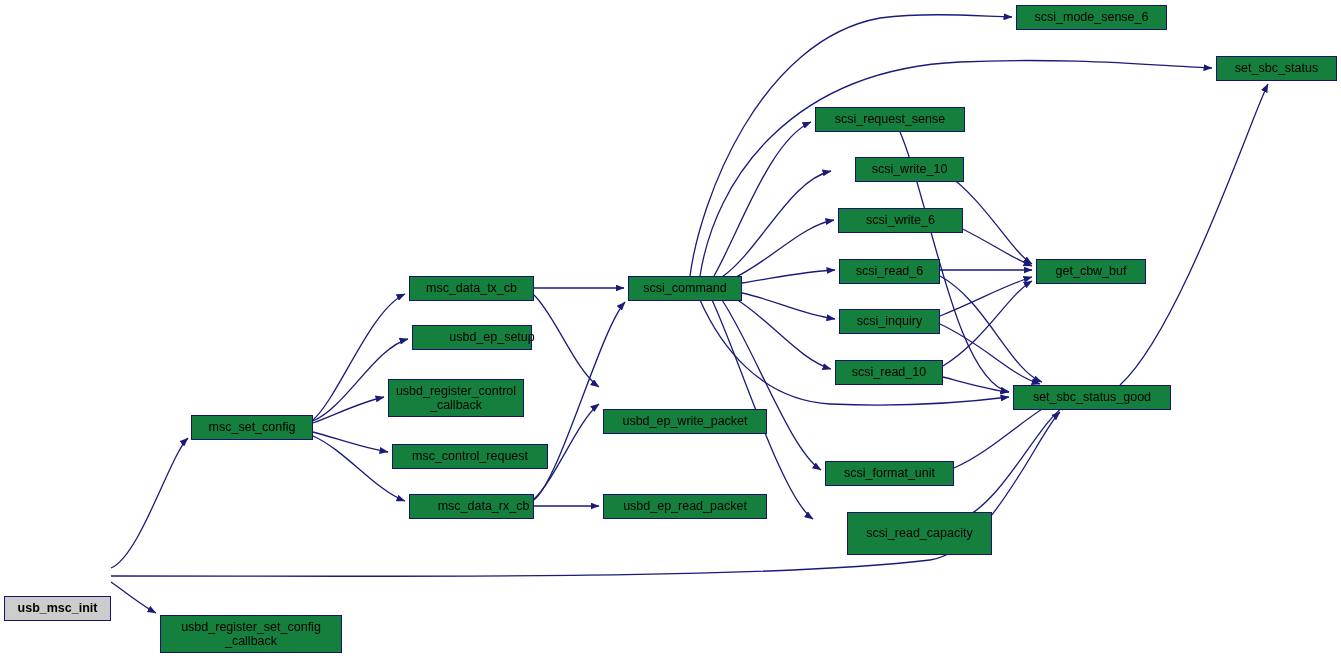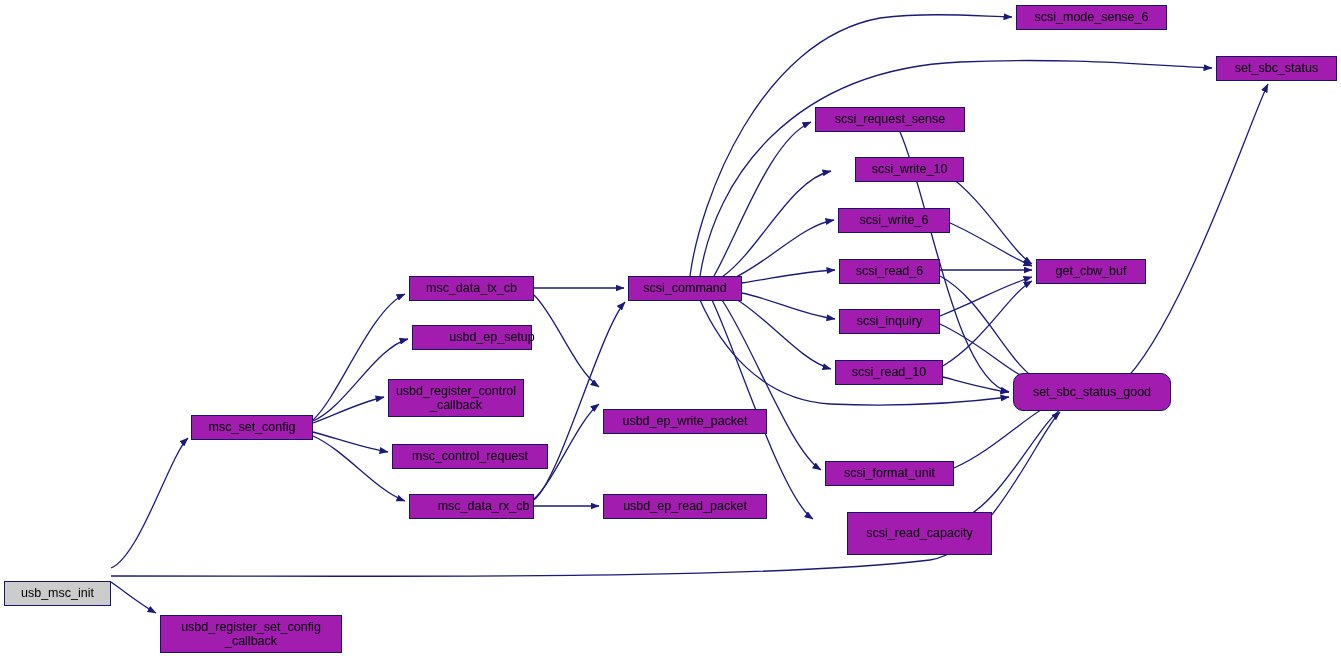--- a/index.html
+++ b/index.html
@@ -1,20 +1,20 @@
 <!DOCTYPE html>
 <html><head>
 <meta charset="utf-8">
 <style>
   html,body{margin:0;padding:0;background:#ffffff;}
   #canvas{position:relative;width:1341px;height:661px;overflow:hidden;
     font-family:"Liberation Sans", sans-serif;background:#ffffff;}
   svg#edges{position:absolute;left:0;top:0;width:1341px;height:661px;}
   .node{position:absolute;box-sizing:border-box;border:1px solid #15156b;
-    background:#a21caf;color:#000000;font-size:12.5px;line-height:1.15;
+    background:#15803d;color:#000000;font-size:12.5px;line-height:1.15;
     display:flex;align-items:center;justify-content:center;text-align:center;
     white-space:pre;}
   .node.hl{background:#cccccc;}
 </style>
 </head>
 <body>
 
 <div id="canvas">
 
   <svg id="edges" viewBox="0 0 1341 661">
@@ -92,21 +92,21 @@
       <path d="M954,468 C995,450 1030,412 1058,400"></path>
 
       <path d="M962,519 C1005,500 1040,418 1068,404"></path>
 
       <path d="M900,132 C930,200 955,380 1009,392"></path>
 
       <path d="M1120,385 C1180,330 1250,120 1268,84"></path>
     </g>
   </svg>
 
-  <div class="node hl" style="left:4px;top:581px;width:107px;height:25px;">usb_msc_init</div>
+  <div class="node hl" style="left:4px;top:596px;width:107px;height:25px;font-weight:bold;">usb_msc_init</div>
 
   <div class="node" style="left:160px;top:615px;width:182px;height:38px;">usbd_register_set_config
 _callback</div>
 
   <div class="node" style="left:191px;top:415px;width:122px;height:25px;">msc_set_config</div>
 
   <div class="node" style="left:409px;top:276px;width:125px;height:25px;">msc_data_tx_cb</div>
 
   <div class="node" style="left:412px;top:325px;width:120px;height:25px;padding-left:40px;">usbd_ep_setup</div>
 
@@ -120,33 +120,33 @@
   <div class="node" style="left:628px;top:276px;width:114px;height:25px;">scsi_command</div>
 
   <div class="node" style="left:603px;top:385px;width:164px;height:25px;margin-top:24px;">usbd_ep_write_packet</div>
 
   <div class="node" style="left:603px;top:494px;width:164px;height:25px;">usbd_ep_read_packet</div>
 
   <div class="node" style="left:815px;top:107px;width:150px;height:25px;">scsi_request_sense</div>
 
   <div class="node" style="left:835px;top:157px;width:109px;height:25px;margin-left:20px;">scsi_write_10</div>
 
-  <div class="node" style="left:838px;top:208px;width:112px;height:25px;text-align:center;">scsi_write_6</div>
+  <div class="node" style="left:838px;top:208px;width:125px;height:25px;text-align:center;">scsi_write_6</div>
 
   <div class="node" style="left:839px;top:259px;width:101px;height:25px;">scsi_read_6</div>
 
   <div class="node" style="left:839px;top:309px;width:101px;height:25px;">scsi_inquiry</div>
 
   <div class="node" style="left:835px;top:360px;width:108px;height:25px;">scsi_read_10</div>
 
   <div class="node" style="left:825px;top:461px;width:129px;height:25px;">scsi_format_unit</div>
 
   <div class="node" style="left:847px;top:512px;width:145px;height:43px;">scsi_read_capacity</div>
 
   <div class="node" style="left:1016px;top:5px;width:151px;height:25px;">scsi_mode_sense_6</div>
 
   <div class="node" style="left:1036px;top:259px;width:110px;height:25px;">get_cbw_buf</div>
 
-  <div class="node" style="left:1013px;top:373px;width:158px;height:38px;border-radius:10px;">set_sbc_status_good</div>
+  <div class="node" style="left:1013px;top:385px;width:158px;height:25px;">set_sbc_status_good</div>
 
   <div class="node" style="left:1216px;top:56px;width:121px;height:25px;">set_sbc_status</div>
 
 </div>
 
 </body></html>

